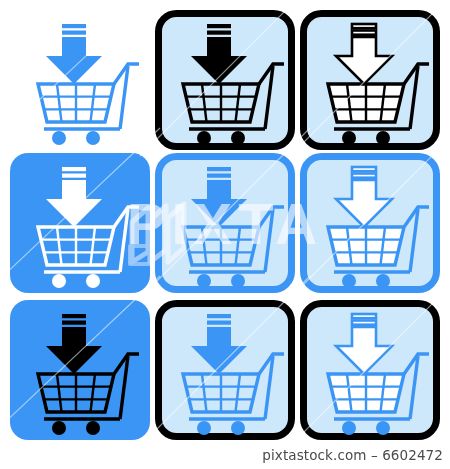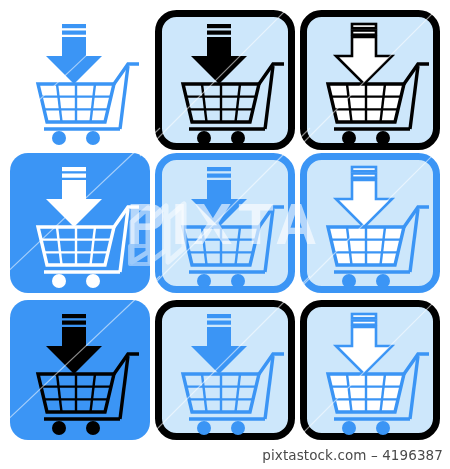--- a/index.html
+++ b/index.html
@@ -331,16 +331,16 @@
         <g fill="none" stroke="#ffffff" stroke-width="4" stroke-linejoin="round" opacity="0.85">
           <path d="M2,58 L24,58 L24,40 L2,40 Z"></path>
         </g>
       </g>
 
       <text id="wm-text" x="225" y="238" text-anchor="middle" font-family="Liberation Sans, sans-serif" font-size="58" font-weight="bold" letter-spacing="6" fill="#ffffff" opacity="0.62">PIXTA</text>
     </svg>
   </div>
 
   <div id="footer">
-    <span id="footer-text">pixtastock.com – 4196387</span>
+    <span id="footer-text">pixtastock.com – 6602472</span>
   </div>
 
 </div>
 
 </body></html>

